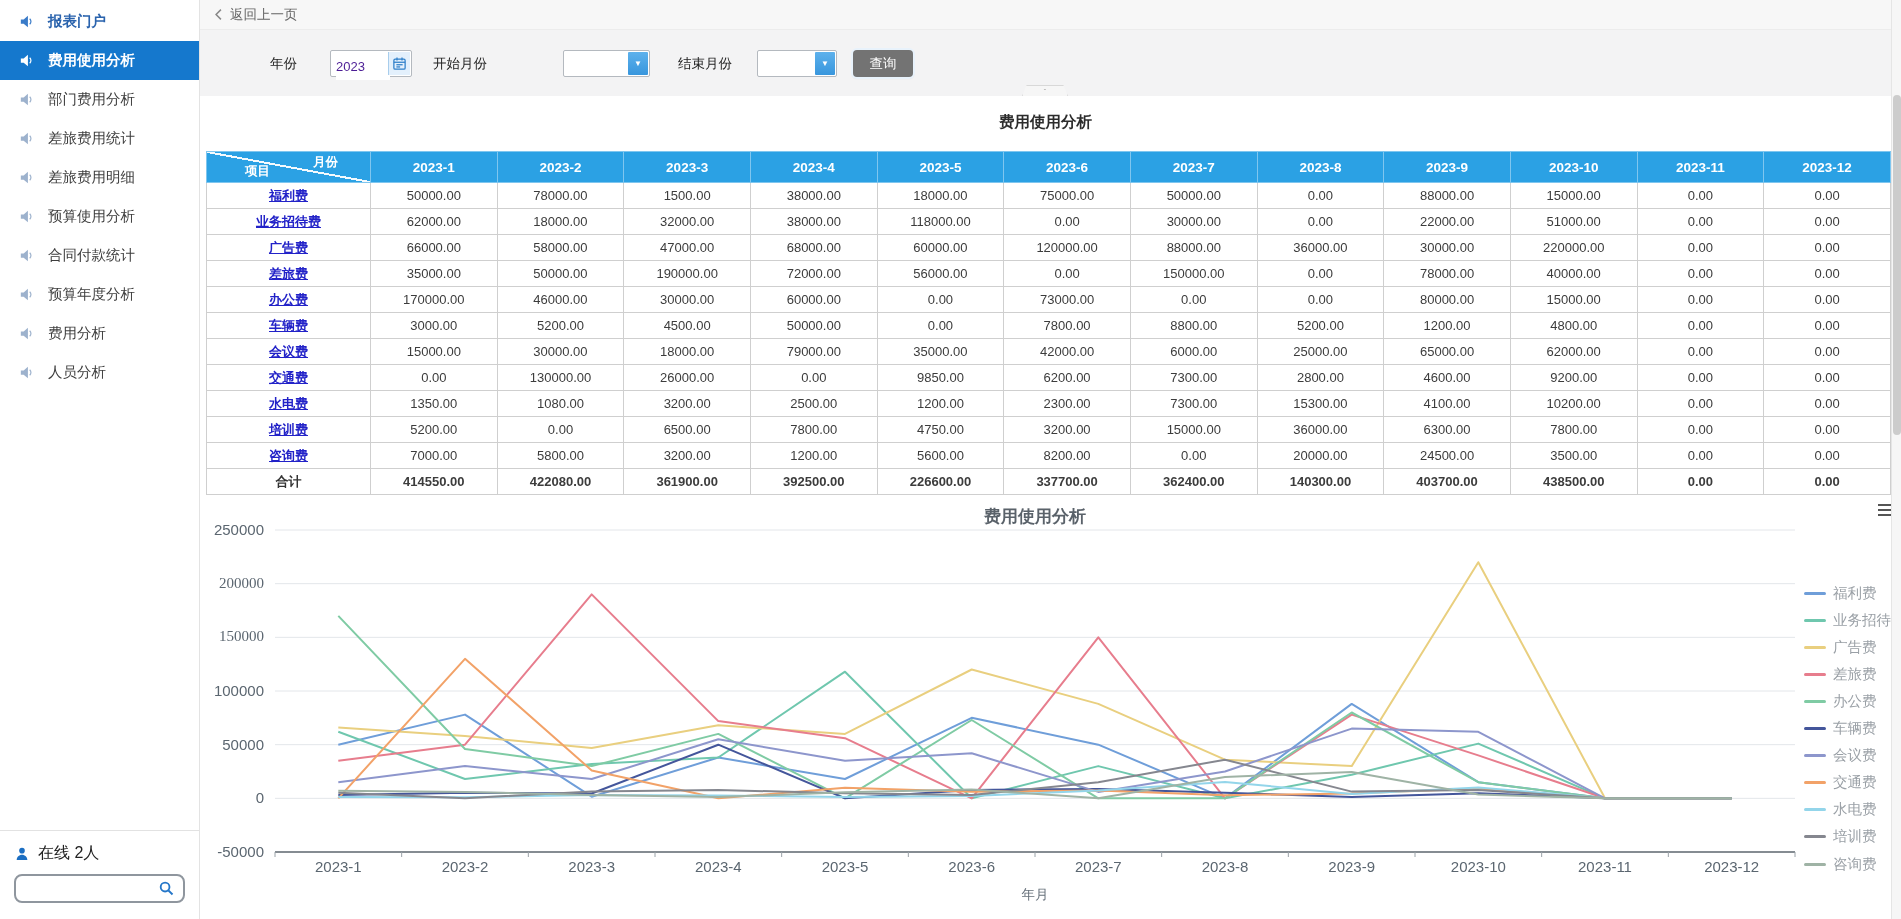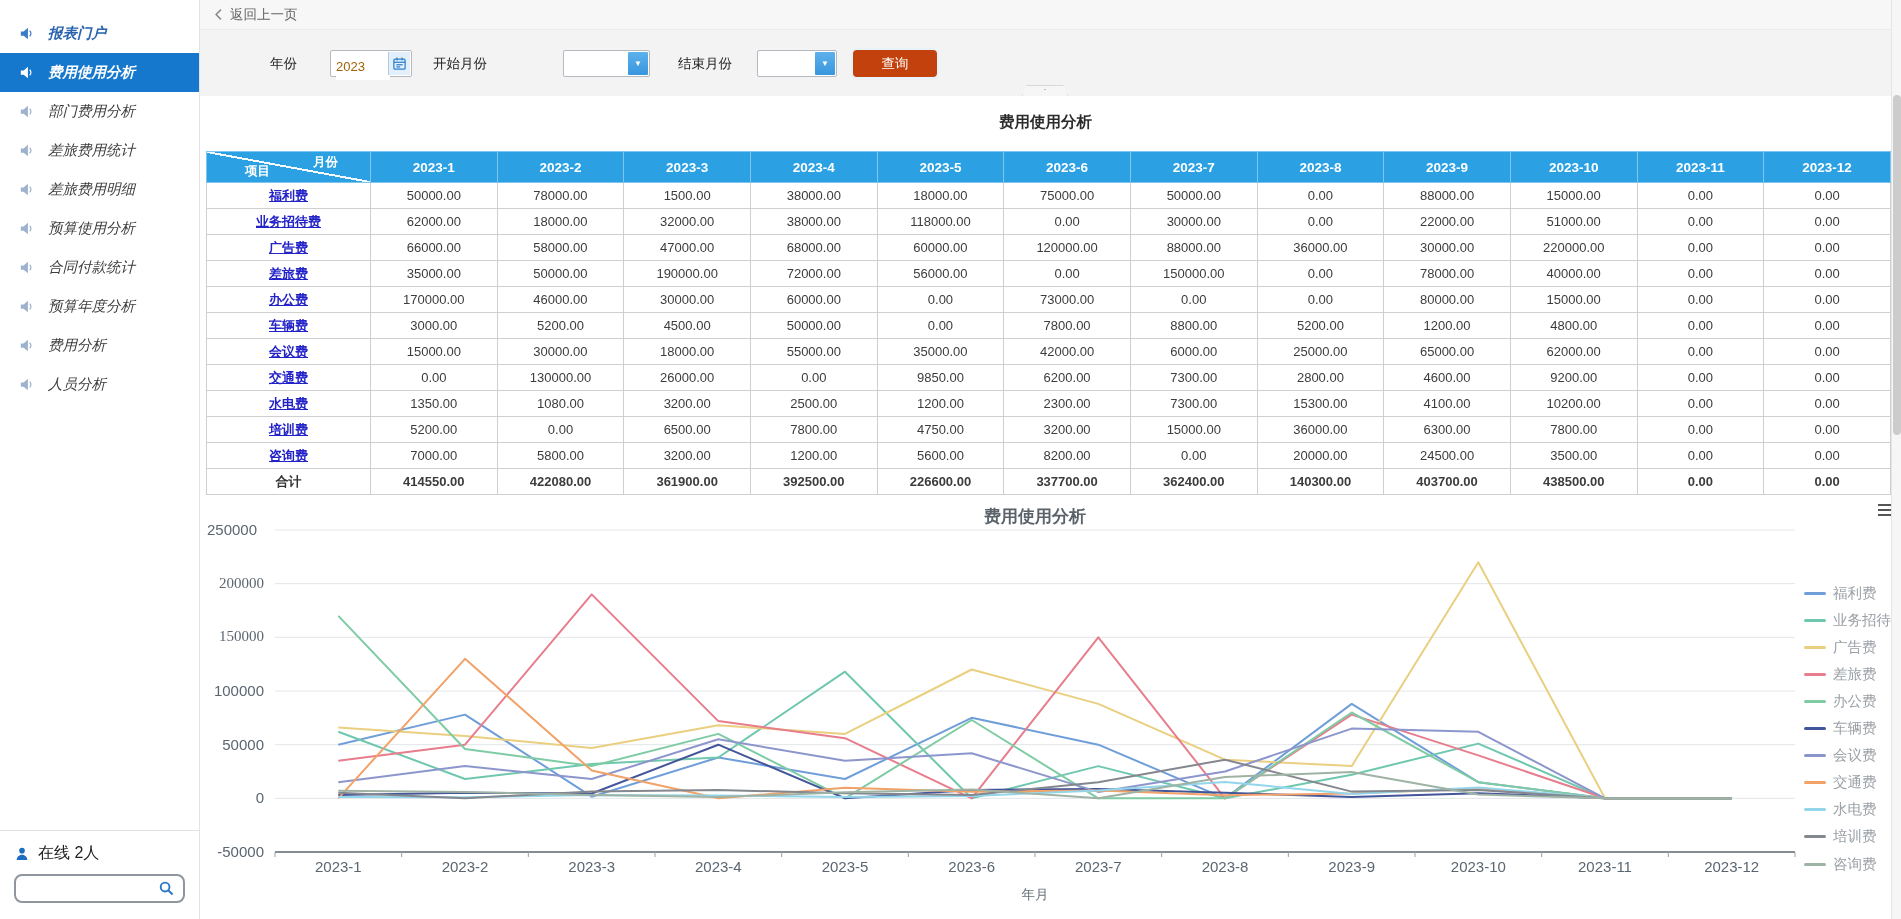--- a/index.html
+++ b/index.html
@@ -3,21 +3,21 @@
 <meta charset="utf-8">
 <style>
   * { margin:0; padding:0; box-sizing:border-box; }
   html,body { width:1901px; height:919px; overflow:hidden; background:#fff;
               font-family:"Liberation Sans", sans-serif; }
   .app { position:relative; width:1901px; height:919px; }
 
   
   .sidebar { position:absolute; left:0; top:0; width:200px; height:100%;
              background:#fff; border-right:1px solid #e3e3e3; }
-  .nav { padding-top:14px;font-style:italic; }
+  .nav { padding-top:2px; }
   .nav-item { display:flex; align-items:center; height:39px; padding-left:18px;
               cursor:pointer; color:#3d3d3d; font-size:14.5px; }
   .nav-item .spk { width:17px; height:17px; margin-right:13px; color:#9db2cd; flex:none; }
   .nav-item.portal { color:#2a63ad; font-weight:bold; }
   .nav-item.portal .spk { color:#3a7bc8; }
   .nav-item.active { background:#1578cd; color:#fff; font-weight:bold; }
   .nav-item.active .spk { color:#fff; }
   .sidebar-footer { position:absolute; left:0; right:0; bottom:0; padding:12px 14px 16px;
                     border-top:1px solid #e2e2e2; background:#fff; }
   .online-row { display:flex; align-items:center; font-size:16px; color:#222; margin-bottom:10px; }
@@ -28,31 +28,31 @@
 
   
   .main { position:absolute; left:200px; top:0; width:1701px; height:100%; background:#fff; }
   .backbar { position:absolute; left:0; top:0; right:10px; height:30px; background:#f7f7f7;
              border-bottom:1px solid #ececec; display:flex; align-items:center; color:#666; font-size:13.5px; }
   .backbar svg { width:9px; height:13px; margin:0 7px 0 14px; color:#888; }
   .filterbar { position:absolute; left:0; top:30px; right:10px; height:66px; background:#f3f3f4; }
   .flabel { position:absolute; top:25px; font-size:13.5px; color:#222; }
   .finput { position:absolute; top:20px; height:27px; background:#fff; border:1px solid #b4b9bf; border-radius:2px; }
   .year-wrap { left:130px; width:82px; }
-  .year-wrap input { border:none; outline:none; width:54px; height:28px; margin:1px 0 0 5px; font-size:13px; color:#a16207; }
+  .year-wrap input { border:none; outline:none; width:54px; height:28px; margin:1px 0 0 5px; font-size:13px; color:#4c1d95; }
   .cal-btn { position:absolute; right:1px; top:1px; width:22px; height:23px; background:#e3f0fc;
              border-left:1px solid #a8cdec; display:flex; align-items:center; justify-content:center; cursor:pointer; }
   .cal-btn svg { width:15px; height:15px; color:#2e7fc9; }
   .sel { cursor:pointer; }
   .sel .arrow { position:absolute; right:1px; top:1px; width:20px; height:23px;
                 background:linear-gradient(#5db1ec,#3896dd); color:#fff; font-size:8px;
                 display:flex; align-items:center; justify-content:center; border-radius:1px; }
   .sel1 { left:363px; width:87px; }
   .sel2 { left:557px; width:80px; }
-  .query-btn { position:absolute; left:653px; top:20px; width:84px; height:27px; background:#c2410c;
+  .query-btn { position:absolute; left:653px; top:20px; width:60px; height:27px; background:#737373;
                border:none; border-radius:4px; color:#fff; font-size:13.5px; cursor:pointer;
                box-shadow:0 0 0 2px #e8f2fb, 0 1px 2px rgba(0,0,0,.25); }
   .collapse-handle { position:absolute; left:822px; top:55px; width:46px; height:11px; background:#f6f6f6;
                      border:1px solid #d8d8d8; border-bottom:none; cursor:pointer;
                      clip-path:polygon(10% 0, 90% 0, 100% 100%, 0 100%);
                      display:flex; align-items:center; justify-content:center;
                      font-size:7px; color:#999; }
 
   .content { position:absolute; left:0; top:96px; right:10px; bottom:0; background:#fff; }
   .table-title { position:absolute; left:0; top:16px; width:100%; text-align:center;
@@ -343,21 +343,21 @@
               <td>1200.00</td>
               <td>4800.00</td>
               <td>0.00</td>
               <td>0.00</td>
             </tr>
             <tr>
               <td class="rlabel"><a>会议费</a></td>
               <td>15000.00</td>
               <td>30000.00</td>
               <td>18000.00</td>
-              <td>55000.00</td>
+              <td>79000.00</td>
               <td>35000.00</td>
               <td>42000.00</td>
               <td>6000.00</td>
               <td>25000.00</td>
               <td>65000.00</td>
               <td>62000.00</td>
               <td>0.00</td>
               <td>0.00</td>
             </tr>
             <tr>
@@ -472,21 +472,21 @@
             <polyline points="138.3,235.5 265.0,244.1 391.7,255.9 518.3,233.3 645.0,241.9 771.7,177.5 898.3,211.9 1025.0,267.7 1151.7,274.1 1278.3,70.2 1405.0,306.3 1531.7,306.3" fill="none" stroke="#e9cf7f" stroke-width="2" stroke-linejoin="round"></polyline>
             <polyline points="138.3,268.8 265.0,252.7 391.7,102.4 518.3,229.1 645.0,246.2 771.7,306.3 898.3,145.3 1025.0,306.3 1151.7,222.6 1278.3,263.4 1405.0,306.3 1531.7,306.3" fill="none" stroke="#e77d8d" stroke-width="2" stroke-linejoin="round"></polyline>
             <polyline points="138.3,123.9 265.0,257.0 391.7,274.1 518.3,241.9 645.0,306.3 771.7,228.0 898.3,306.3 1025.0,306.3 1151.7,220.5 1278.3,290.2 1405.0,306.3 1531.7,306.3" fill="none" stroke="#7fcba4" stroke-width="2" stroke-linejoin="round"></polyline>
             <polyline points="138.3,303.1 265.0,300.8 391.7,301.5 518.3,252.7 645.0,306.3 771.7,298.0 898.3,296.9 1025.0,300.8 1151.7,305.0 1278.3,301.2 1405.0,306.3 1531.7,306.3" fill="none" stroke="#44569b" stroke-width="2" stroke-linejoin="round"></polyline>
             <polyline points="138.3,290.2 265.0,274.1 391.7,287.0 518.3,247.3 645.0,268.8 771.7,261.3 898.3,299.9 1025.0,279.5 1151.7,236.6 1278.3,239.8 1405.0,306.3 1531.7,306.3" fill="none" stroke="#8d96cc" stroke-width="2" stroke-linejoin="round"></polyline>
             <polyline points="138.3,306.3 265.0,166.8 391.7,278.4 518.3,306.3 645.0,295.8 771.7,299.7 898.3,298.5 1025.0,303.3 1151.7,301.4 1278.3,296.5 1405.0,306.3 1531.7,306.3" fill="none" stroke="#f2a268" stroke-width="2" stroke-linejoin="round"></polyline>
             <polyline points="138.3,304.9 265.0,305.2 391.7,302.9 518.3,303.6 645.0,305.0 771.7,303.9 898.3,298.5 1025.0,289.9 1151.7,301.9 1278.3,295.4 1405.0,306.3 1531.7,306.3" fill="none" stroke="#93d5ea" stroke-width="2" stroke-linejoin="round"></polyline>
             <polyline points="138.3,300.8 265.0,306.3 391.7,299.4 518.3,298.0 645.0,301.2 771.7,302.9 898.3,290.2 1025.0,267.7 1151.7,299.6 1278.3,298.0 1405.0,306.3 1531.7,306.3" fill="none" stroke="#85878f" stroke-width="2" stroke-linejoin="round"></polyline>
             <polyline points="138.3,298.8 265.0,300.1 391.7,302.9 518.3,305.0 645.0,300.3 771.7,297.5 898.3,306.3 1025.0,284.9 1151.7,280.0 1278.3,302.6 1405.0,306.3 1531.7,306.3" fill="none" stroke="#9fb3a5" stroke-width="2" stroke-linejoin="round"></polyline>
           </svg>
-          <div class="ylab" style="top: 29px; text-align: center;">250000</div>
+          <div class="ylab" style="top: 29px;">250000</div>
           <div class="ylab" style="top: 82.6667px; font-family: Liberation Serif, serif;">200000</div>
           <div class="ylab" style="top: 136.333px; font-family: Liberation Serif, serif;">150000</div>
           <div class="ylab" style="top: 190px;">100000</div>
           <div class="ylab" style="top: 243.667px; text-align: right;">50000</div>
           <div class="ylab" style="top: 297.333px;">0</div>
           <div class="ylab" style="top: 351px;">-50000</div>
           <div class="xlab" style="left: 88.3333px;">2023-1</div>
           <div class="xlab" style="left: 215px;">2023-2</div>
           <div class="xlab" style="left: 341.667px;">2023-3</div>
           <div class="xlab" style="left: 468.333px;">2023-4</div>

